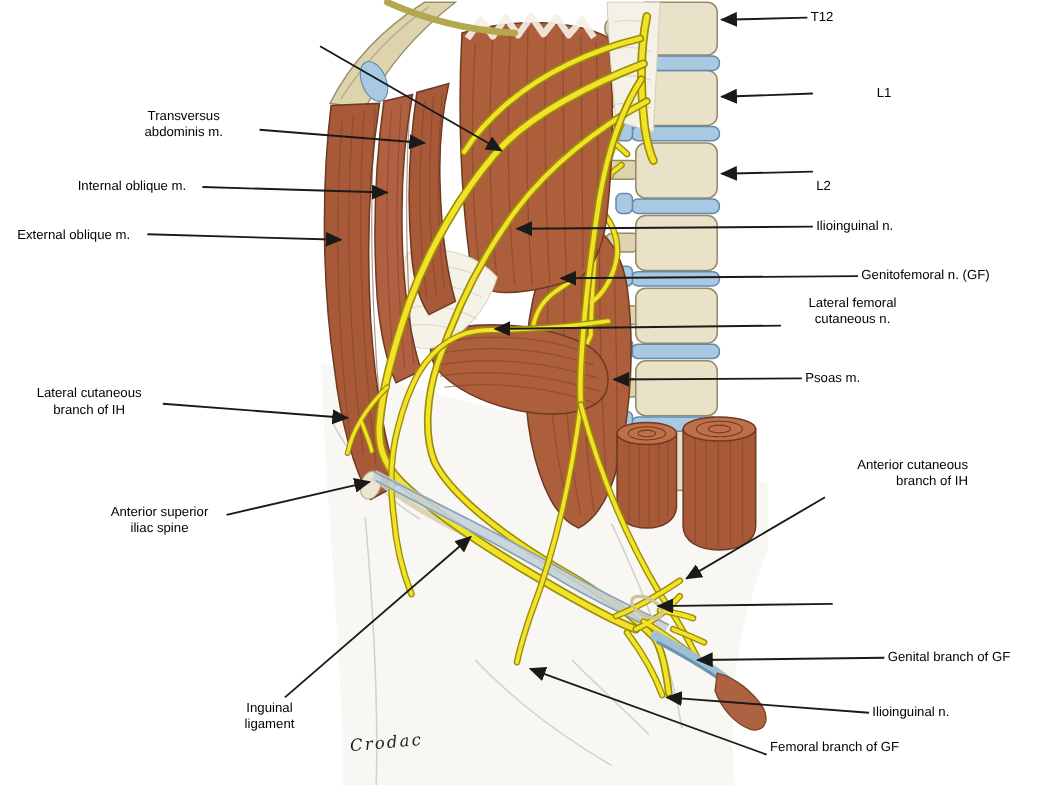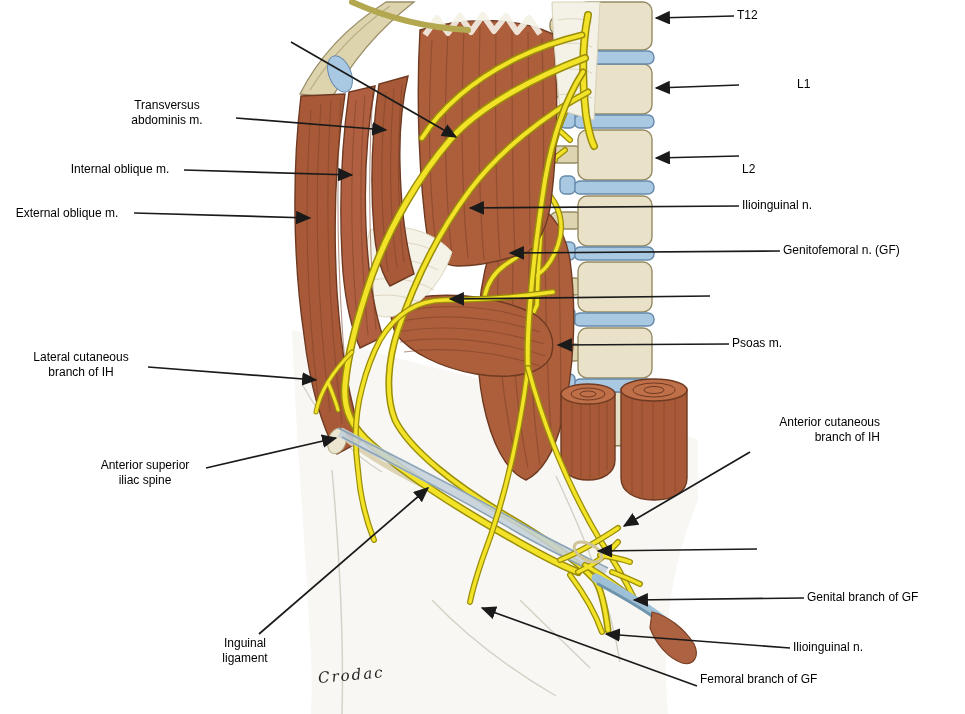--- a/index.html
+++ b/index.html
@@ -207,20 +207,22 @@
   <div class="lbl center" style="left:86px;top:458px;width:118px;">Anterior superior
 iliac spine</div>
   <div class="lbl center" style="left:211px;top:636px;width:68px;">Inguinal
 ligament</div>
 
   <div class="lbl" style="left:737px;top:8px;">T12</div>
   <div class="lbl" style="left:774px;top:77px;margin-left:23px;">L1</div>
   <div class="lbl" style="left:742px;top:162px;">L2</div>
   <div class="lbl" style="left:742px;top:198px;">Ilioinguinal n.</div>
   <div class="lbl" style="left:783px;top:243px;">Genitofemoral n. (GF)</div>
+  <div class="lbl center" style="left:705px;top:268px;width:140px;">Lateral femoral
+cutaneous n.</div>
   <div class="lbl" style="left:732px;top:336px;">Psoas m.</div>
   <div class="lbl center" style="left:748px;top:415px;width:132px;text-align:right;">Anterior cutaneous
 branch of IH</div>
   <div class="lbl" style="left:807px;top:590px;">Genital branch of GF</div>
   <div class="lbl" style="left:793px;top:640px;">Ilioinguinal n.</div>
   <div class="lbl" style="left:700px;top:672px;">Femoral branch of GF</div>
 
   <div class="signature" style="left:318px;top:666px;">Crodac</div>
 </div>
 

